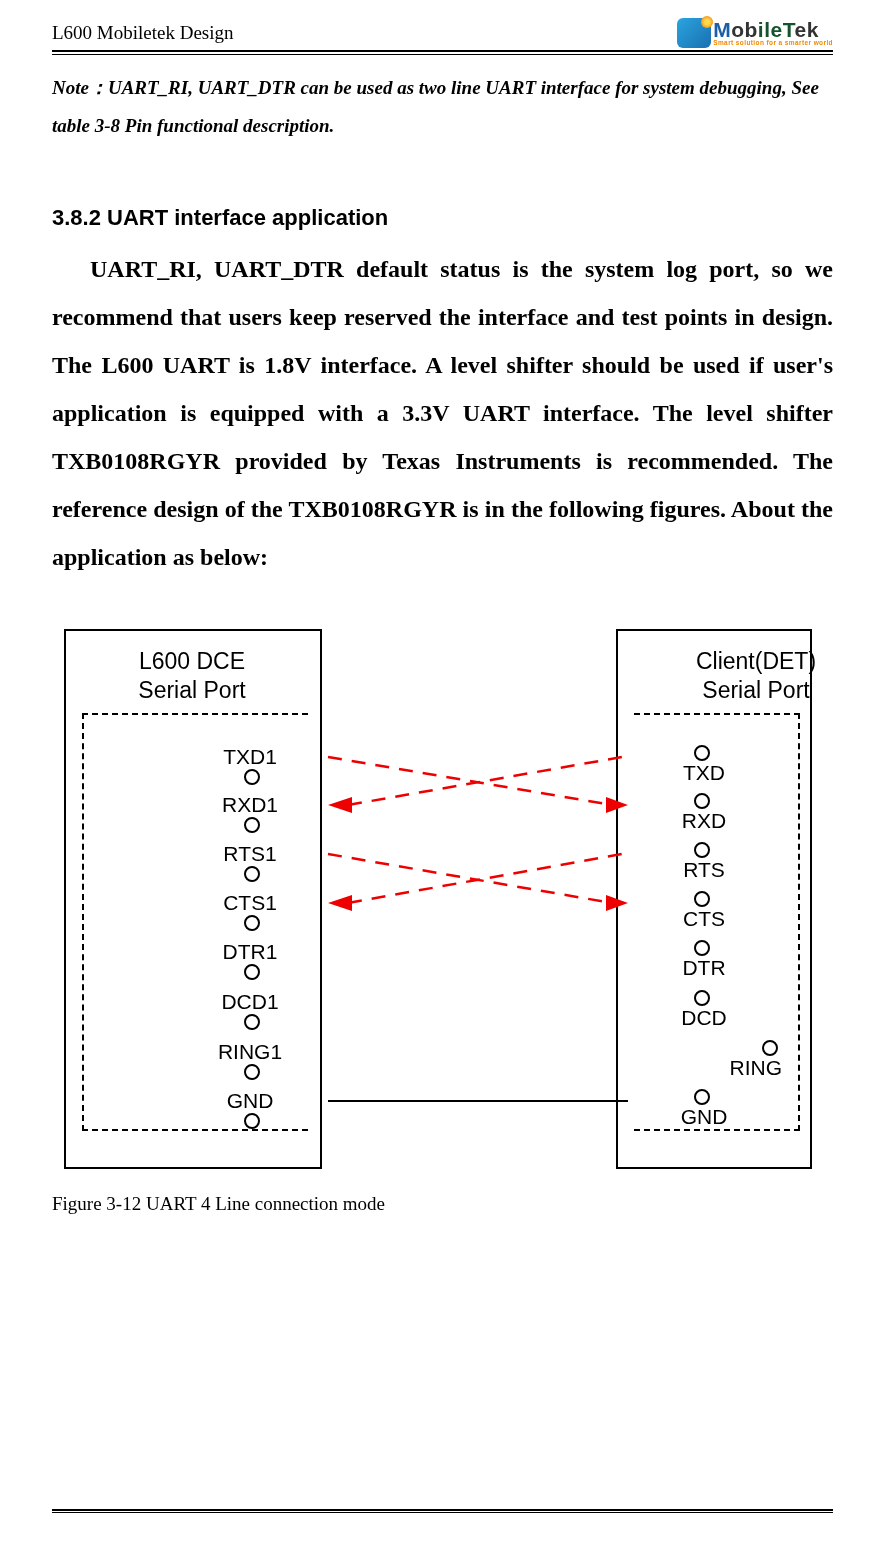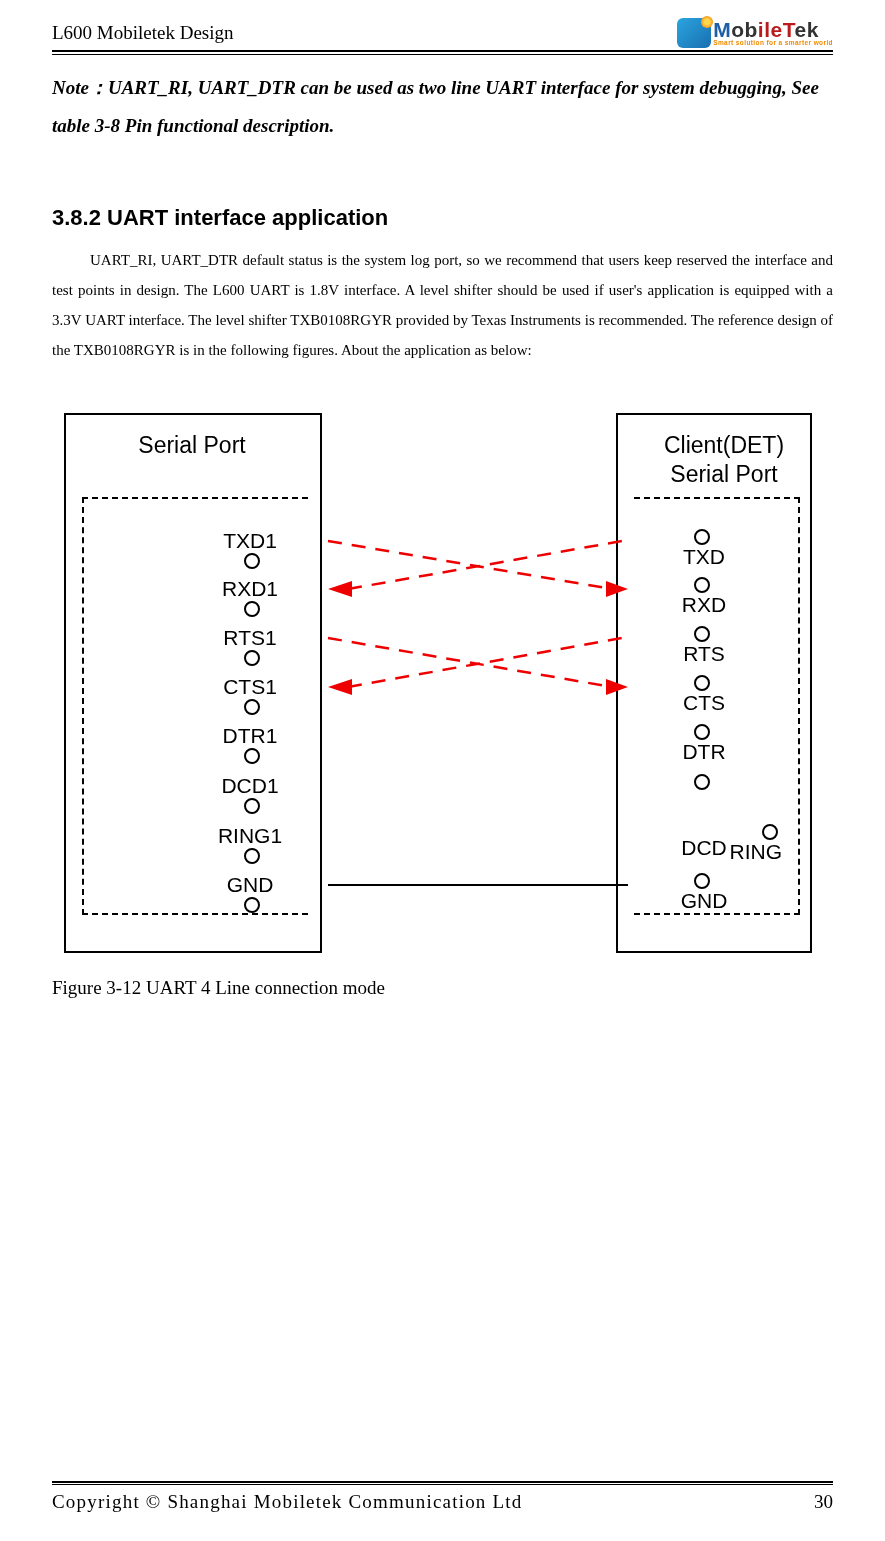--- a/index.html
+++ b/index.html
@@ -30,64 +30,65 @@
     }
     .logo-icon::before {
       content:""; position:absolute; right:-2px; top:-2px;
       width:12px; height:12px; border-radius:50%;
       background: radial-gradient(circle,#ffd84c 30%,#f39a1e 70%);
     }
     .logo-text { display:flex; flex-direction:column; line-height:1; }
     .logo-name { font-family: Arial, sans-serif; font-weight:700; font-size:21px; letter-spacing:0.5px; }
     .logo-m  { color:#1b5fa6; }
     .logo-ob { color:#333; }
-    .logo-t  { color:#b91c1c; }
+    .logo-t  { color:#14532d; }
     .logo-ek { color:#333; }
     .logo-tag { font-size:6.5px; color:#f18a00; letter-spacing:0.4px; font-family:Arial,sans-serif; font-weight:700; }
 
     .thin-rule { border-top:1px solid #000; margin-bottom:14px; }
 
     .note {
       font-style: italic;
       font-weight: bold;
       font-size: 19px;
       line-height: 2.0;
       margin-bottom: 60px;
     }
 
     .h3 {
       font-family: Arial, Helvetica, sans-serif;
       font-weight: 700;
       font-size: 22px;
       margin-bottom: 14px;
     }
     .body-text {
-      font-size: 15px;
+      font-size: 24px;
       line-height: 2.0;
       text-align: justify;
+      font-weight: bold;
     }
     .body-text .indent { display:inline-block; width:38px; }
 
     .figure {
       margin-top: 36px;
       width: 760px;
       height: 560px;
       position: relative;
       font-family: Arial, Helvetica, sans-serif;
       font-size: 21px;
     }
     .box-l, .box-r {
       position:absolute; border:2px solid #000; top:12px; height:540px;
     }
     .box-l { left:12px;  width:258px; }
     .box-r { left:564px; width:196px; }
 
     .port-title { position:absolute; text-align:center; line-height:1.25; }
     .port-title.left  { left:40px;  top:30px; width:200px; font-size:23px; }
-    .port-title.right { left:588px; top:30px; width:168px; font-size:23px; }
+    .port-title.right { left:620px; top:30px; width:168px; font-size:23px; }
 
     .dashed-l, .dashed-r {
       position:absolute; border:2px dashed #000; top:96px; height:418px;
     }
     .dashed-l { left:30px;  width:226px; border-right:none;  }
     .dashed-r { left:582px; width:166px;  border-left:none;  }
 
     .pin-row { position:absolute; display:flex; align-items:center;flex-direction:column; }
     .pin-row.left  { justify-content:flex-end; }
     .pin-row.right { justify-content:flex-start; }
@@ -134,20 +135,21 @@
 <p class="note">Note：UART_RI, UART_DTR can be used as two line UART interface for system debugging, See table 3-8 Pin functional description.</p>
 
 <h3 class="h3">3.8.2 UART interface application</h3>
 <p class="body-text"><span class="indent"></span><span>UART_RI, UART_DTR default status is the system log port, so we recommend that users keep reserved the interface and test points in design. The L600 UART is 1.8V interface. A level shifter should be used if user's application is equipped with a 3.3V UART interface. The level shifter TXB0108RGYR provided by Texas Instruments is recommended. The reference design of the TXB0108RGYR is in the following figures. About the application as below:</span></p>
 
 <div class="figure">
   <div class="box-l"></div>
   <div class="box-r"></div>
 
   <div class="port-title left">
+    <div>L600 DCE</div>
     <div>Serial Port</div>
   </div>
   <div class="port-title right">
     <div>Client(DET)</div>
     <div>Serial Port</div>
   </div>
 
   <div class="dashed-l"></div>
   <div class="dashed-r"></div>
 
@@ -207,36 +209,32 @@
       <span class="pin-label">RTS</span>
     </div>
     <div class="pin-row right" style="left: 574px; width: 156px; top: 274px;">
       <span class="pin-circle"></span>
       <span class="pin-label">CTS</span>
     </div>
     <div class="pin-row right" style="left: 574px; width: 156px; top: 323px;">
       <span class="pin-circle"></span>
       <span class="pin-label">DTR</span>
     </div>
-    <div class="pin-row right" style="left: 574px; width: 156px; top: 373px; gap: 46px;">
+    <div class="pin-row right" style="left: 574px; width: 156px; top: 373px;">
       <span class="pin-circle"></span>
       <span class="pin-label">DCD</span>
     </div>
     <div class="pin-row right" style="left: 574px; width: 156px; top: 423px; align-items: flex-end;">
       <span class="pin-circle"></span>
       <span class="pin-label">RING</span>
     </div>
     <div class="pin-row right" style="left: 574px; width: 156px; top: 472px;">
       <span class="pin-circle"></span>
       <span class="pin-label">GND</span>
     </div>
   </div>
 
 <p class="fig-caption">Figure 3-12 UART 4 Line connection mode</p>
 
 <div class="page-footer">
   <div class="foot-rule1"></div>
   <div class="foot-rule2"></div>
-  <div class="foot-line">
-    <span>Copyright © Shanghai Mobiletek Communication Ltd</span>
-    <span class="foot-page">30</span>
-  </div>
 </div>
 
 </body></html>

